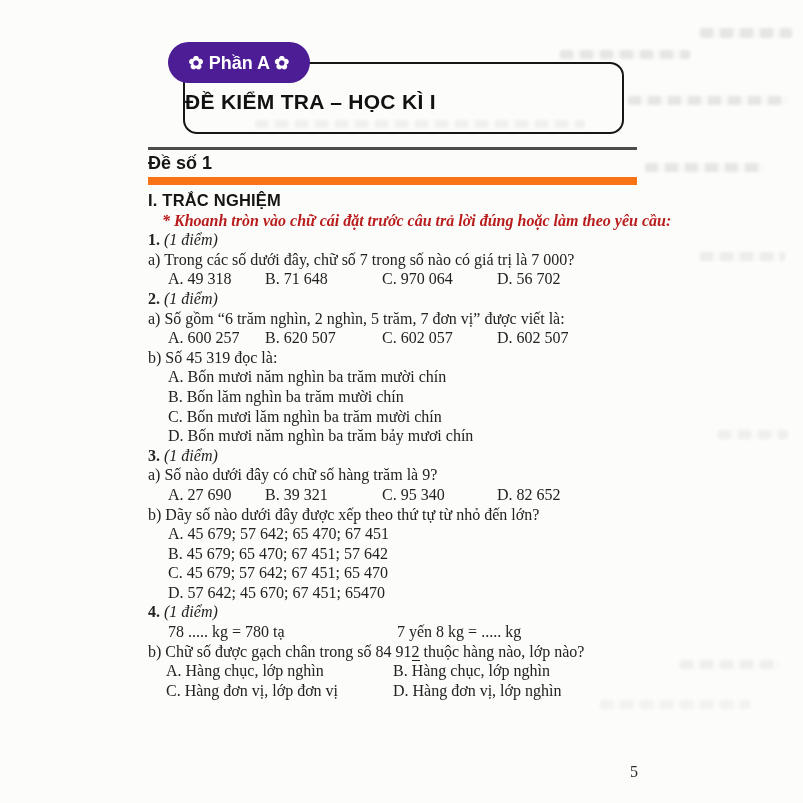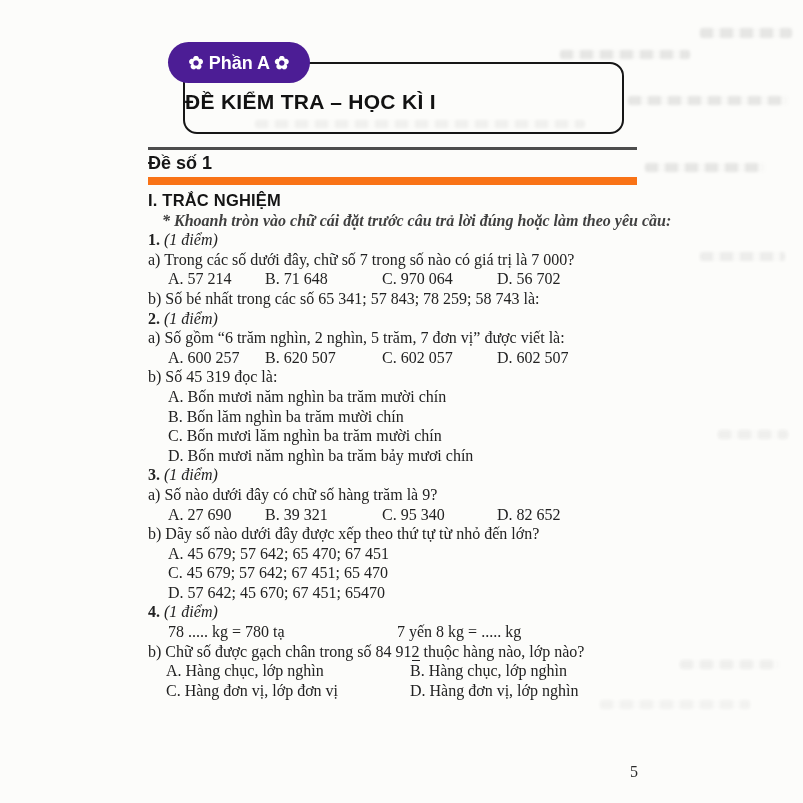--- a/index.html
+++ b/index.html
@@ -15,26 +15,26 @@
                   letter-spacing:.3px;color:#121212;padding-top:8px;}
   #exam-no{position:absolute;left:148px;top:147px;width:489px;border-top:3px solid #4d4d4d;
            border-bottom:8px solid #f97316;text-align:left;z-index:2;}
   #exam-no span{display:block;font-family:"Liberation Sans",sans-serif;font-weight:bold;
                 font-size:18px;line-height:27px;color:#161616;}
   
   #exam-body{position:absolute;left:148px;top:191px;width:515px;z-index:2;}
   .line{position:relative;height:19.6px;line-height:19.6px;font-size:16px;white-space:nowrap;color:#222;}
   .section-heading{font-family:"Liberation Sans",sans-serif;font-weight:bold;font-size:16.5px;
                    color:#141414;letter-spacing:.2px;}
-  .instruction{font-weight:bold;font-style:italic;padding-left:14px;color:#404040;}
+  .instruction{font-weight:bold;font-style:italic;padding-left:14px;color:#b91c1c;}
   .qnum{font-weight:bold;}
   .qpts{font-style:italic;}
   .abs{position:absolute;}
   .c0{left:20px;} .c1{left:117px;} .c2{left:234px;} .c3{left:349px;}
-  .d0{left:18px;} .d1{left:262px;}
+  .d0{left:18px;} .d1{left:245px;}
   .f0{left:20px;} .f1{left:249px;}
   .opt-stack{padding-left:20px;}
   .u{border-bottom:1.3px solid #222;padding-bottom:0;}
   
   #page-number{position:absolute;left:630px;top:763px;font-size:16px;color:#2a2a2a;z-index:2;}
   
   .ghost{position:absolute;z-index:1;border-radius:2px;filter:blur(1.4px);
          background:repeating-linear-gradient(90deg,rgba(70,70,70,.12) 0 13px,rgba(70,70,70,.02) 13px 20px);}
 </style>
 </head>
@@ -62,26 +62,25 @@
     <span>Đề số 1</span>
   </div>
 
   <div id="exam-body">
     <div class="line section-heading">I. TRẮC NGHIỆM</div>
     <div class="line instruction">* Khoanh tròn vào chữ cái đặt trước câu trả lời đúng hoặc làm theo yêu cầu:</div>
 
   <div class="line"><span class="qnum">1.</span> <span class="qpts">(1 điểm)</span></div>
       <div class="line">a) Trong các số dưới đây, chữ số 7 trong số nào có giá trị là 7 000?</div>
       <div class="line">
-        <span class="abs c0">A. 57 214</span>
+        <span class="abs c0">A. 49 318</span>
         <span class="abs c1">B. 71 648</span>
         <span class="abs c2">C. 970 064</span>
         <span class="abs c3">D. 56 702</span>
       </div>
-      <div class="line">b) Số bé nhất trong các số 65 341; 57 843; 78 259; 58 743 là:</div>
       <div class="line"><span class="qnum">2.</span> <span class="qpts">(1 điểm)</span></div>
       <div class="line">a) Số gồm “6 trăm nghìn, 2 nghìn, 5 trăm, 7 đơn vị” được viết là:</div>
       <div class="line">
         <span class="abs c0">A. 600 257</span>
         <span class="abs c1">B. 620 507</span>
         <span class="abs c2">C. 602 057</span>
         <span class="abs c3">D. 602 507</span>
       </div>
       <div class="line">b) Số 45 319 đọc là:</div>
       <div class="line opt-stack">A. Bốn mươi năm nghìn ba trăm mười chín</div>
@@ -91,20 +90,21 @@
       <div class="line"><span class="qnum">3.</span> <span class="qpts">(1 điểm)</span></div>
       <div class="line">a) Số nào dưới đây có chữ số hàng trăm là 9?</div>
       <div class="line">
         <span class="abs c0">A. 27 690</span>
         <span class="abs c1">B. 39 321</span>
         <span class="abs c2">C. 95 340</span>
         <span class="abs c3">D. 82 652</span>
       </div>
       <div class="line">b) Dãy số nào dưới đây được xếp theo thứ tự từ nhỏ đến lớn?</div>
       <div class="line opt-stack">A. 45 679; 57 642; 65 470; 67 451</div>
+      <div class="line opt-stack">B. 45 679; 65 470; 67 451; 57 642</div>
       <div class="line opt-stack">C. 45 679; 57 642; 67 451; 65 470</div>
       <div class="line opt-stack">D. 57 642; 45 670; 67 451; 65470</div>
       <div class="line"><span class="qnum">4.</span> <span class="qpts">(1 điểm)</span></div>
       <div class="line">
         <span class="abs f0">78 ..... kg = 780 tạ</span>
         <span class="abs f1">7 yến 8 kg = ..... kg</span>
       </div>
       <div class="line"><span>b) Chữ số được gạch chân trong số 84 91</span><span class="u">2</span><span> thuộc hàng nào, lớp nào?</span></div>
       <div class="line">
         <span class="abs d0">A. Hàng chục, lớp nghìn</span>

